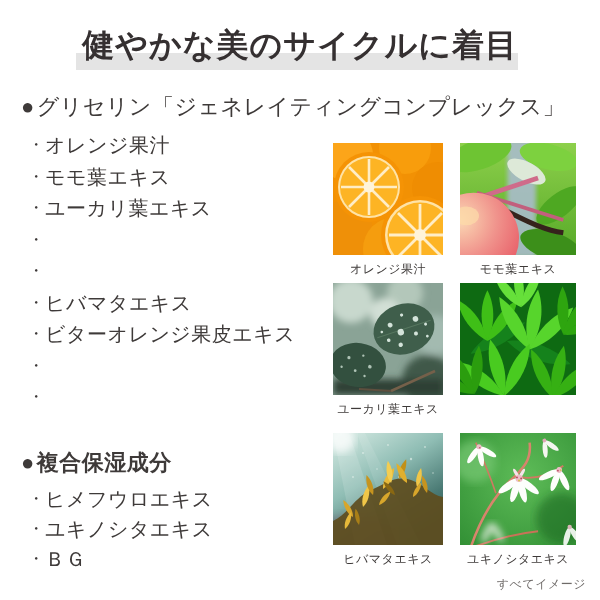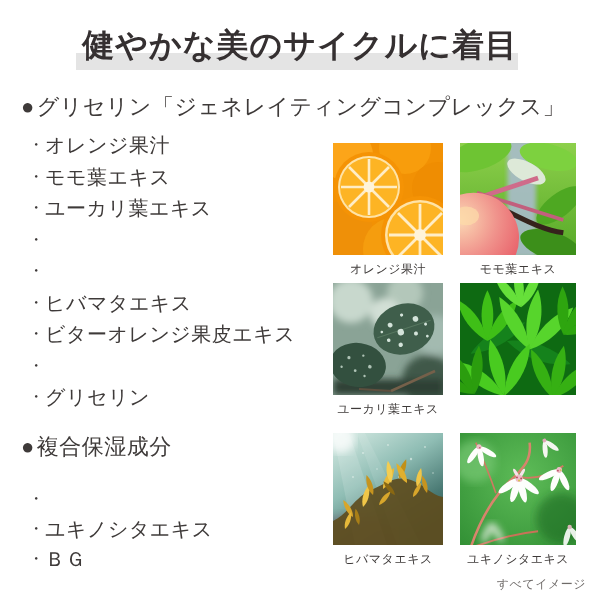--- a/index.html
+++ b/index.html
@@ -8,21 +8,21 @@
 
   
   .title-band{position:absolute;left:76px;top:53px;width:442px;height:17px;background:#e4e4e4;}
   .page-title{position:absolute;left:0;top:24px;width:600px;text-align:center;
               font-size:32px;font-weight:bold;letter-spacing:1px;color:#353031;}
 
   
   .section-heading{position:absolute;left:21px;font-size:22px;font-weight:normal;
                    letter-spacing:0.5px;color:#3e3a39;white-space:nowrap;}
   .heading-1{top:92px;}
-  .heading-2{top:432px;}
+  .heading-2{top:448px;font-weight:bold;}
   .section-marker{margin-right:2px;}
 
   
   ul.ing-list{position:absolute;left:27px;margin:0;padding:0;list-style:none;font-size:20px;}
   ul.list-1{top:130px;}
   ul.list-2{top:484px;}
   .list-1 li{height:31.5px;display:flex;align-items:center;}
   .list-2 li{height:30px;display:flex;align-items:center;}
   .dot{width:18px;flex:0 0 18px;text-align:center;font-size:16px;color:#3e3a39;}
   .item-text{letter-spacing:0.5px;white-space:nowrap;}
@@ -75,31 +75,31 @@
       </li>
     <li>
         <span class="dot">・</span>
         <span class="item-text">ビターオレンジ果皮エキス</span>
       </li>
     <li>
         <span class="dot">・</span>
       </li>
     <li>
         <span class="dot">・</span>
-        <span class="item-text">グリセリン</span>
       </li>
   </ul>
 
   <div class="section-heading heading-2">
     <span class="section-marker">●</span><span>複合保湿成分</span>
   </div>
 
   <ul class="ing-list list-2">
     <li>
         <span class="dot">・</span>
+        <span class="item-text">ヒメフウロエキス</span>
       </li>
     <li>
         <span class="dot">・</span>
         <span class="item-text">ユキノシタエキス</span>
       </li>
     <li>
         <span class="dot">・</span>
         <span class="item-text">ＢＧ</span>
       </li>
   </ul>

